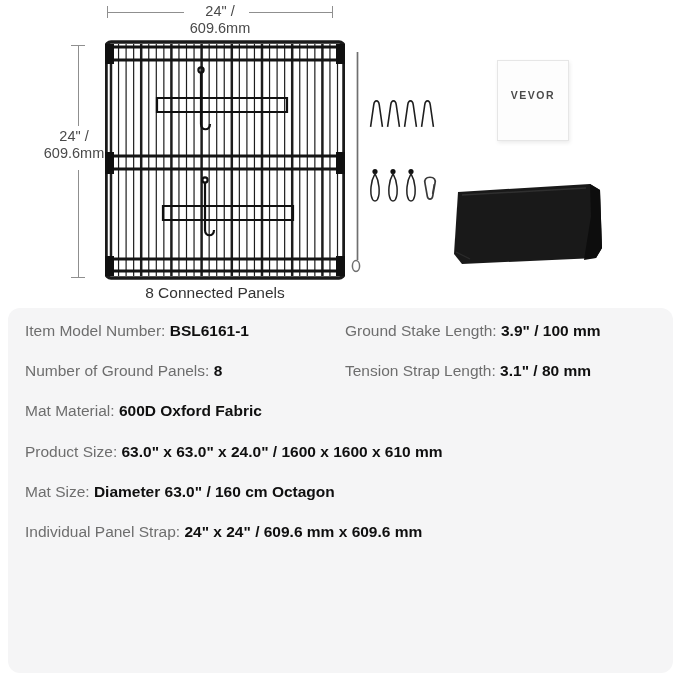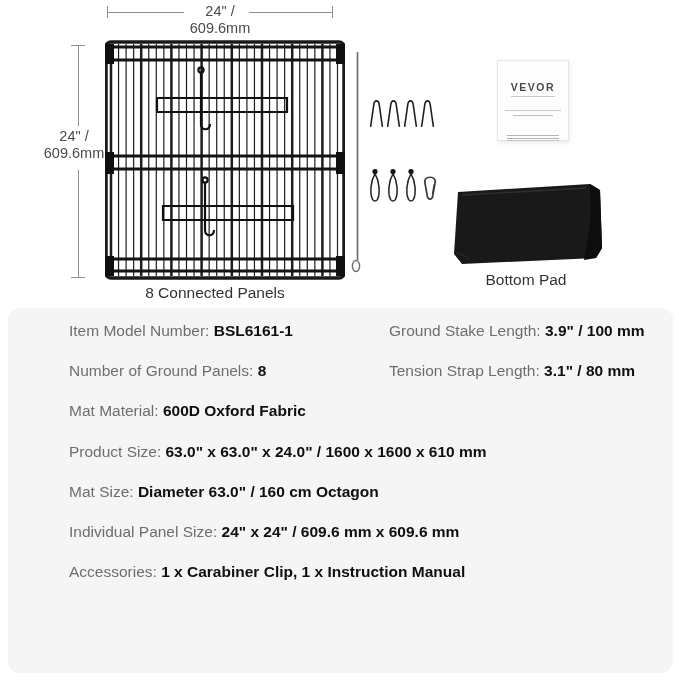--- a/index.html
+++ b/index.html
@@ -15,32 +15,32 @@
   
   .caption{
     position:absolute;text-align:center;font-size:15.5px;color:#333333;
   }
   
   .acc{position:absolute;}
   
   .manual{
     position:absolute;left:497px;top:60px;width:72px;height:81px;background:#fdfdfd;
     border:1px solid #e6e6e6;box-shadow:1px 2px 4px rgba(0,0,0,0.08);
-    display:flex;flex-direction:column;align-items:center;box-sizing:border-box;padding-top:20px;
+    display:flex;flex-direction:column;align-items:center;box-sizing:border-box;padding-top:28px;
   }
   .manual-brand{font-size:10.5px;font-weight:bold;letter-spacing:1.5px;color:#4a4a4a;}
   .mline{background:#c9c9c9;margin-top:3px;}
   
   .spec-panel{
     position:absolute;left:8px;top:308px;width:665px;height:365px;background:#f5f5f6;
     border-radius:12px;box-sizing:border-box;padding:3px 0 0 17px;
     display:grid;grid-template-columns:320px 1fr;grid-auto-rows:40.2px;align-items:center;
     font-size:15.5px;
   }
-  .cell{white-space:nowrap;margin-left:44px;}
+  .cell{white-space:nowrap;}
   .cell.full{grid-column:1 / -1;}
   .lbl{color:#6e6e6e;}
   .val{color:#0f0f0f;font-weight:700;}
 </style>
 </head>
 <body>
 
 <div id="stage">
 
   <div class="dim-line" style="left:107px;top:6px;width:1px;height:12px;"></div>
@@ -177,33 +177,31 @@
   </div>
 
   <svg class="acc" style="left:450px;top:180px;" width="160" height="90" viewBox="0 0 160 90">
     <polygon points="8,12 140,4 150,10 152,68 146,78 12,84 4,74" fill="#191919"></polygon>
     <polygon points="140,4 150,10 152,68 146,78 134,80 141,36" fill="#0d0d0d"></polygon>
     <polyline points="12,15 136,8" fill="none" stroke="#2f2f2f" stroke-width="1.5"></polyline>
     <polyline points="6,72 20,79" fill="none" stroke="#2b2b2b" stroke-width="1.2"></polyline>
   </svg>
 
   <div class="caption" style="left:100px;top:284px;width:230px;">8 Connected Panels</div>
-  <div class="caption" style="left:446px;top:271px;width:160px;">Bottom Pad</div>
 
   <div class="spec-panel">
 
     <div class="cell"><span class="lbl">Item Model Number: </span><span class="val">BSL6161-1</span></div>
 
     <div class="cell"><span class="lbl">Ground Stake Length: </span><span class="val">3.9" / 100 mm</span></div>
 
     <div class="cell"><span class="lbl">Number of Ground Panels: </span><span class="val">8</span></div>
 
     <div class="cell"><span class="lbl">Tension Strap Length: </span><span class="val">3.1" / 80 mm</span></div>
 
     <div class="cell"><span class="lbl">Mat Material: </span><span class="val">600D Oxford Fabric</span></div>
 
     <div class="cell full"><span class="lbl">Product Size: </span><span class="val">63.0" x 63.0" x 24.0" / 1600 x 1600 x 610 mm</span></div>
     <div class="cell full"><span class="lbl">Mat Size: </span><span class="val">Diameter 63.0" / 160 cm Octagon</span></div>
-    <div class="cell full"><span class="lbl">Individual Panel Size: </span><span class="val">24" x 24" / 609.6 mm x 609.6 mm</span></div>
-    <div class="cell full"><span class="lbl">Accessories: </span><span class="val">1 x Carabiner Clip, 1 x Instruction Manual</span></div>
+    <div class="cell full"><span class="lbl">Individual Panel Strap: </span><span class="val">24" x 24" / 609.6 mm x 609.6 mm</span></div>
 
   </div>
 </div>
 
 </body></html>

